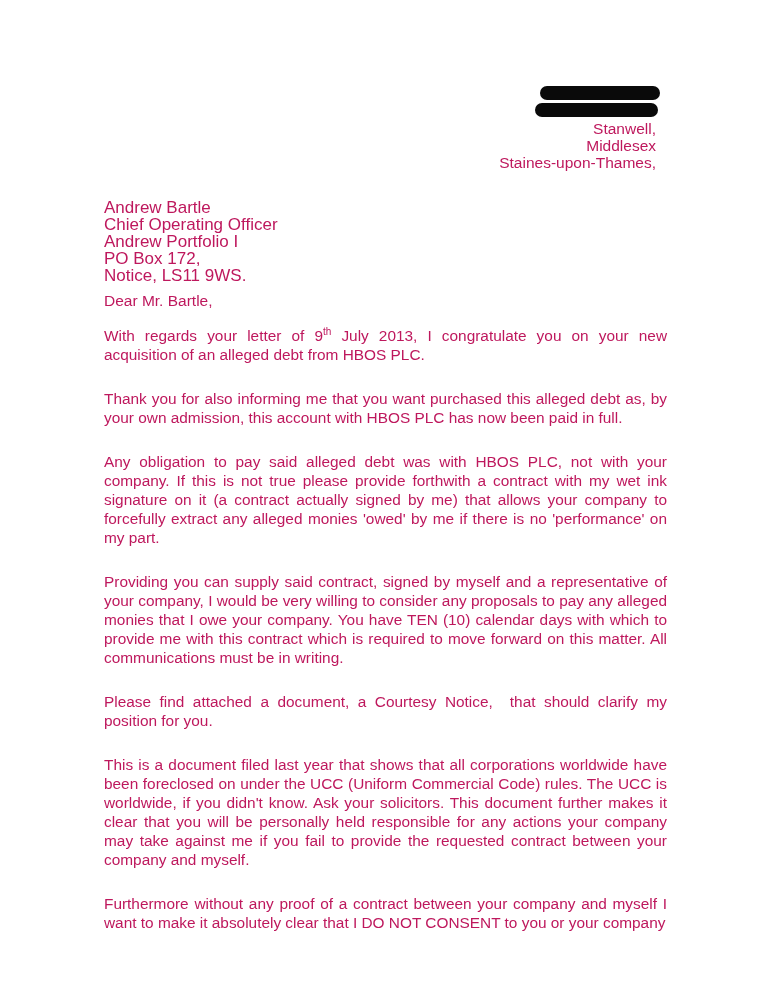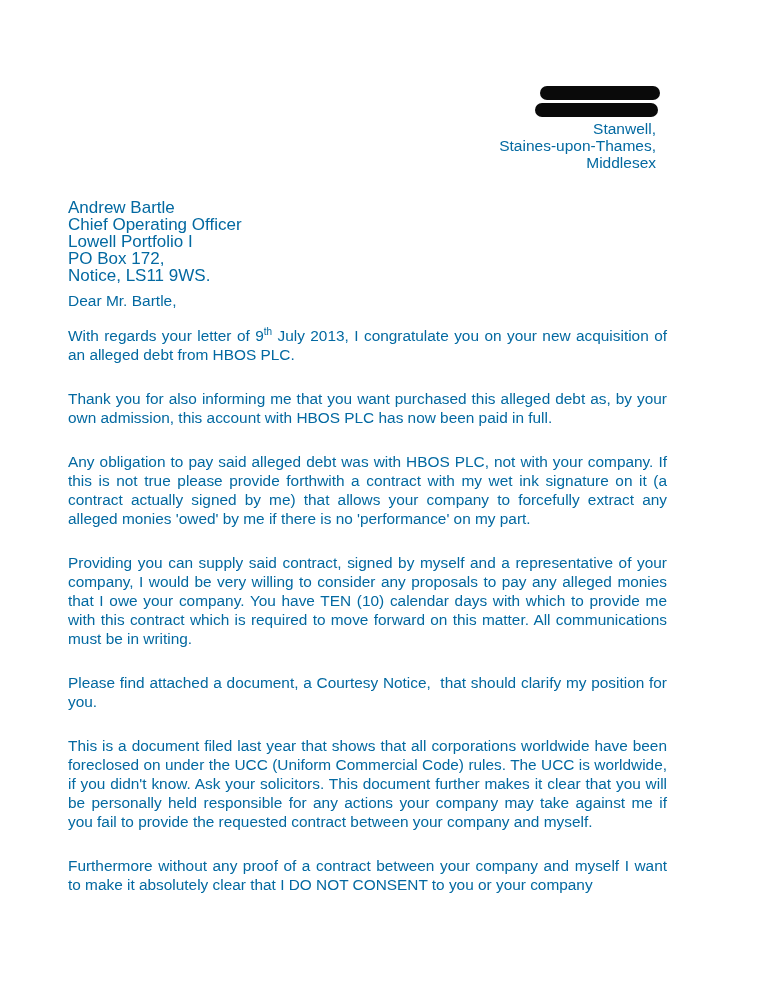--- a/index.html
+++ b/index.html
@@ -1,24 +1,24 @@
 <!DOCTYPE html>
 <html><head>
 <meta charset="utf-8">
 <style>
   html,body{margin:0;padding:0;background:#ffffff;}
   .page{
     position:relative;
     width:773px;height:1000px;
     box-sizing:border-box;
     background:#ffffff;
-    padding:0 106px 0 68px;
+    padding:0 106px 0 104px;
     font-family:"Liberation Sans","DejaVu Sans",sans-serif;
     font-size:15.4px;
-    color:#0369a1;
+    color:#be185d;
     overflow:hidden;
   }
   .sender-block{margin-top:86px;}
   .redaction-bar{background:#0a0a0a;height:14px;border-radius:7px;}
   .bar1{width:120px;margin:0 7px 0 auto;}
   .bar2{width:123px;margin:3px 9px 0 auto;}
   .sender-address{margin-top:3px;text-align:right;padding-right:11px;line-height:17px;font-size:15.5px;}
   .recipient-block{margin-top:28px;line-height:17px;font-size:17px;}
   .date-line{margin-top:30px;text-align:right;padding-right:14px;line-height:17px;font-size:15.5px;white-space:pre-wrap;}
   .ref-line{margin-top:31px;line-height:17px;font-size:15.5px;}
@@ -31,29 +31,29 @@
 </head>
 <body>
 
 <div class="page">
 
   <div class="sender-block">
     <div class="redaction-bar bar1"></div>
     <div class="redaction-bar bar2"></div>
     <div class="sender-address">
       <div>Stanwell,</div>
+      <div>Middlesex</div>
       <div>Staines-upon-Thames,</div>
-      <div>Middlesex</div>
     </div>
   </div>
 
   <div class="recipient-block">
     <div>Andrew Bartle</div>
     <div>Chief Operating Officer</div>
-    <div>Lowell Portfolio I</div>
+    <div>Andrew Portfolio I</div>
     <div>PO Box 172,</div>
     <div>Notice, LS11 9WS.</div>
   </div>
 
 
 
   <div class="salutation">Dear Mr. Bartle,</div>
 
   <p class="para first"><span>With regards your letter of 9</span><sup>th</sup><span> July 2013, I congratulate you on your new acquisition of an alleged debt from HBOS PLC.</span></p>
 

